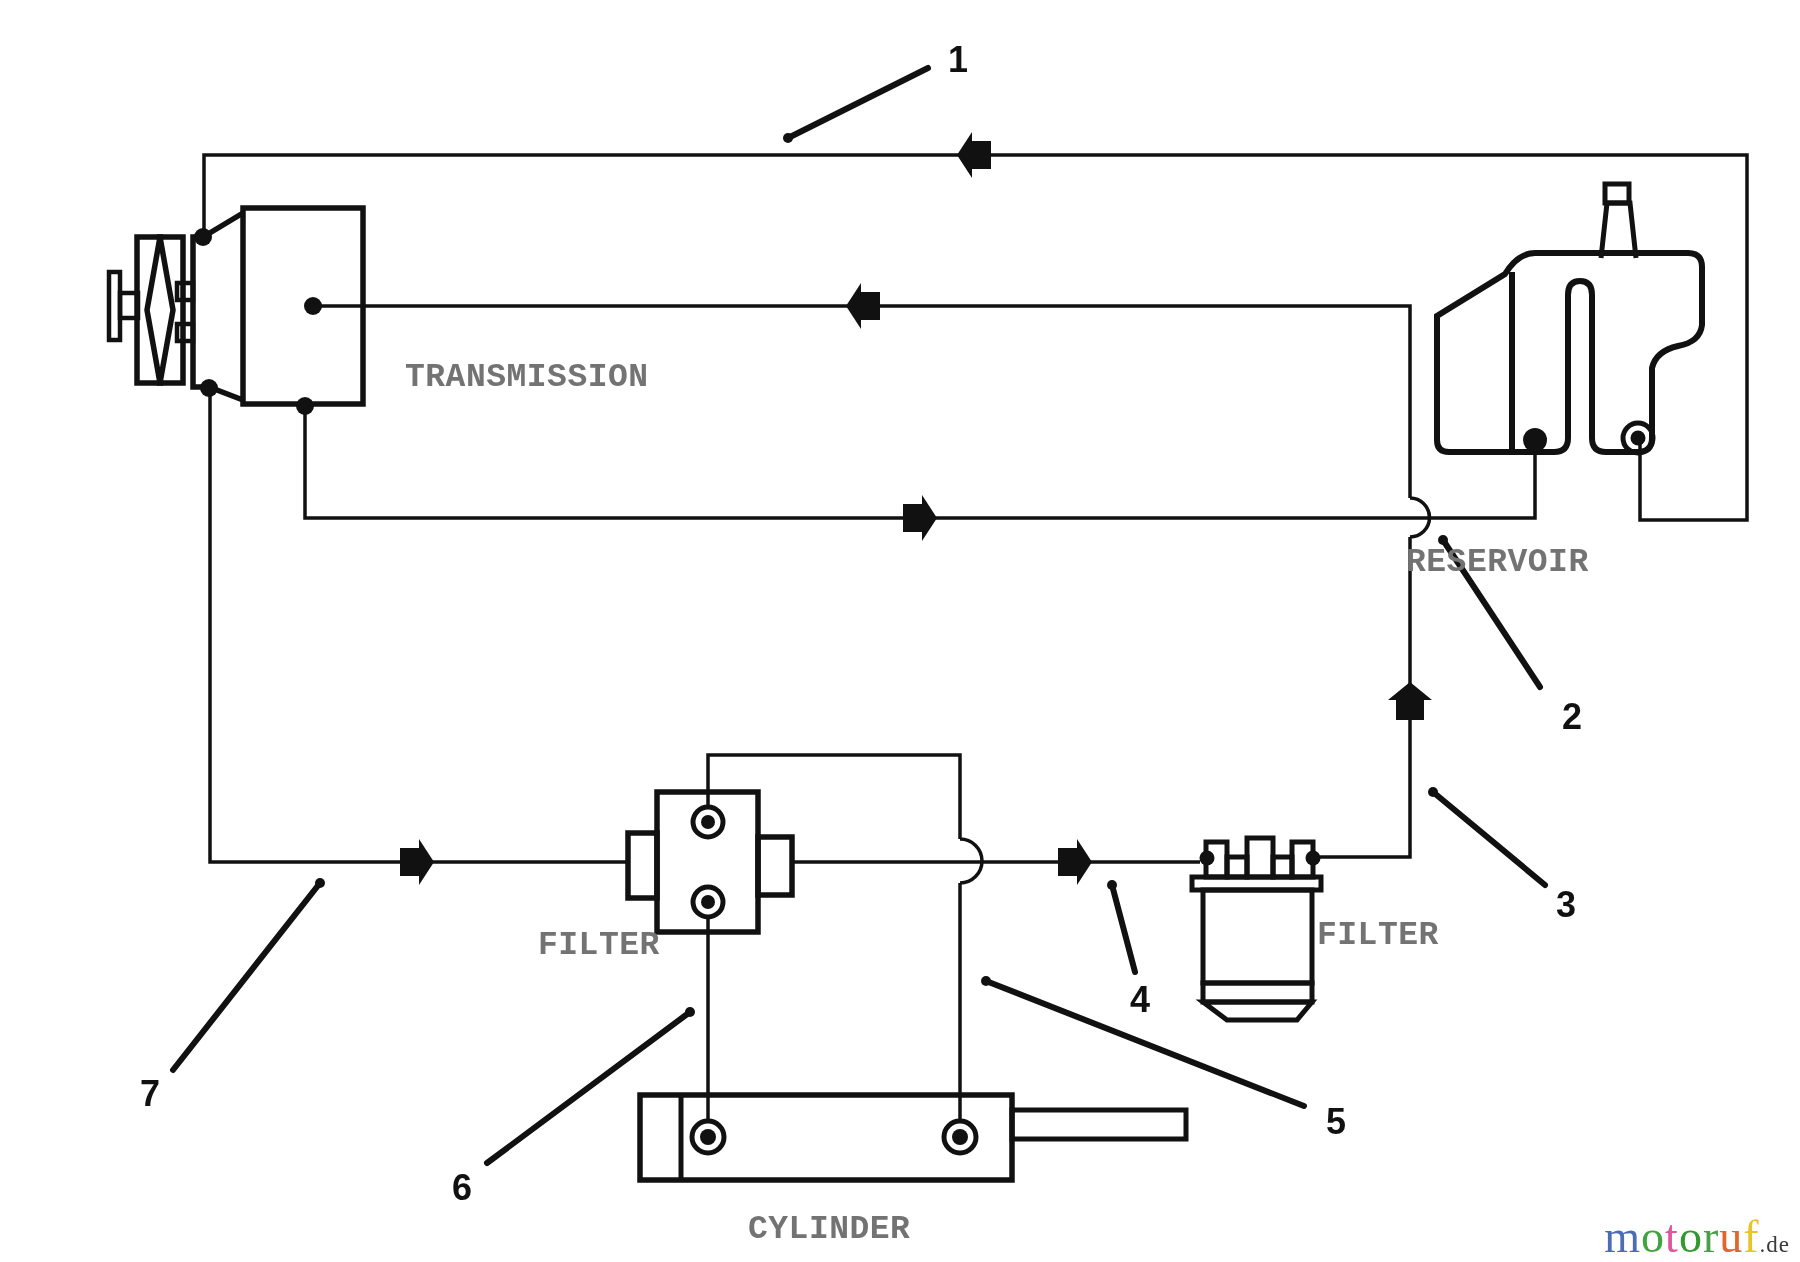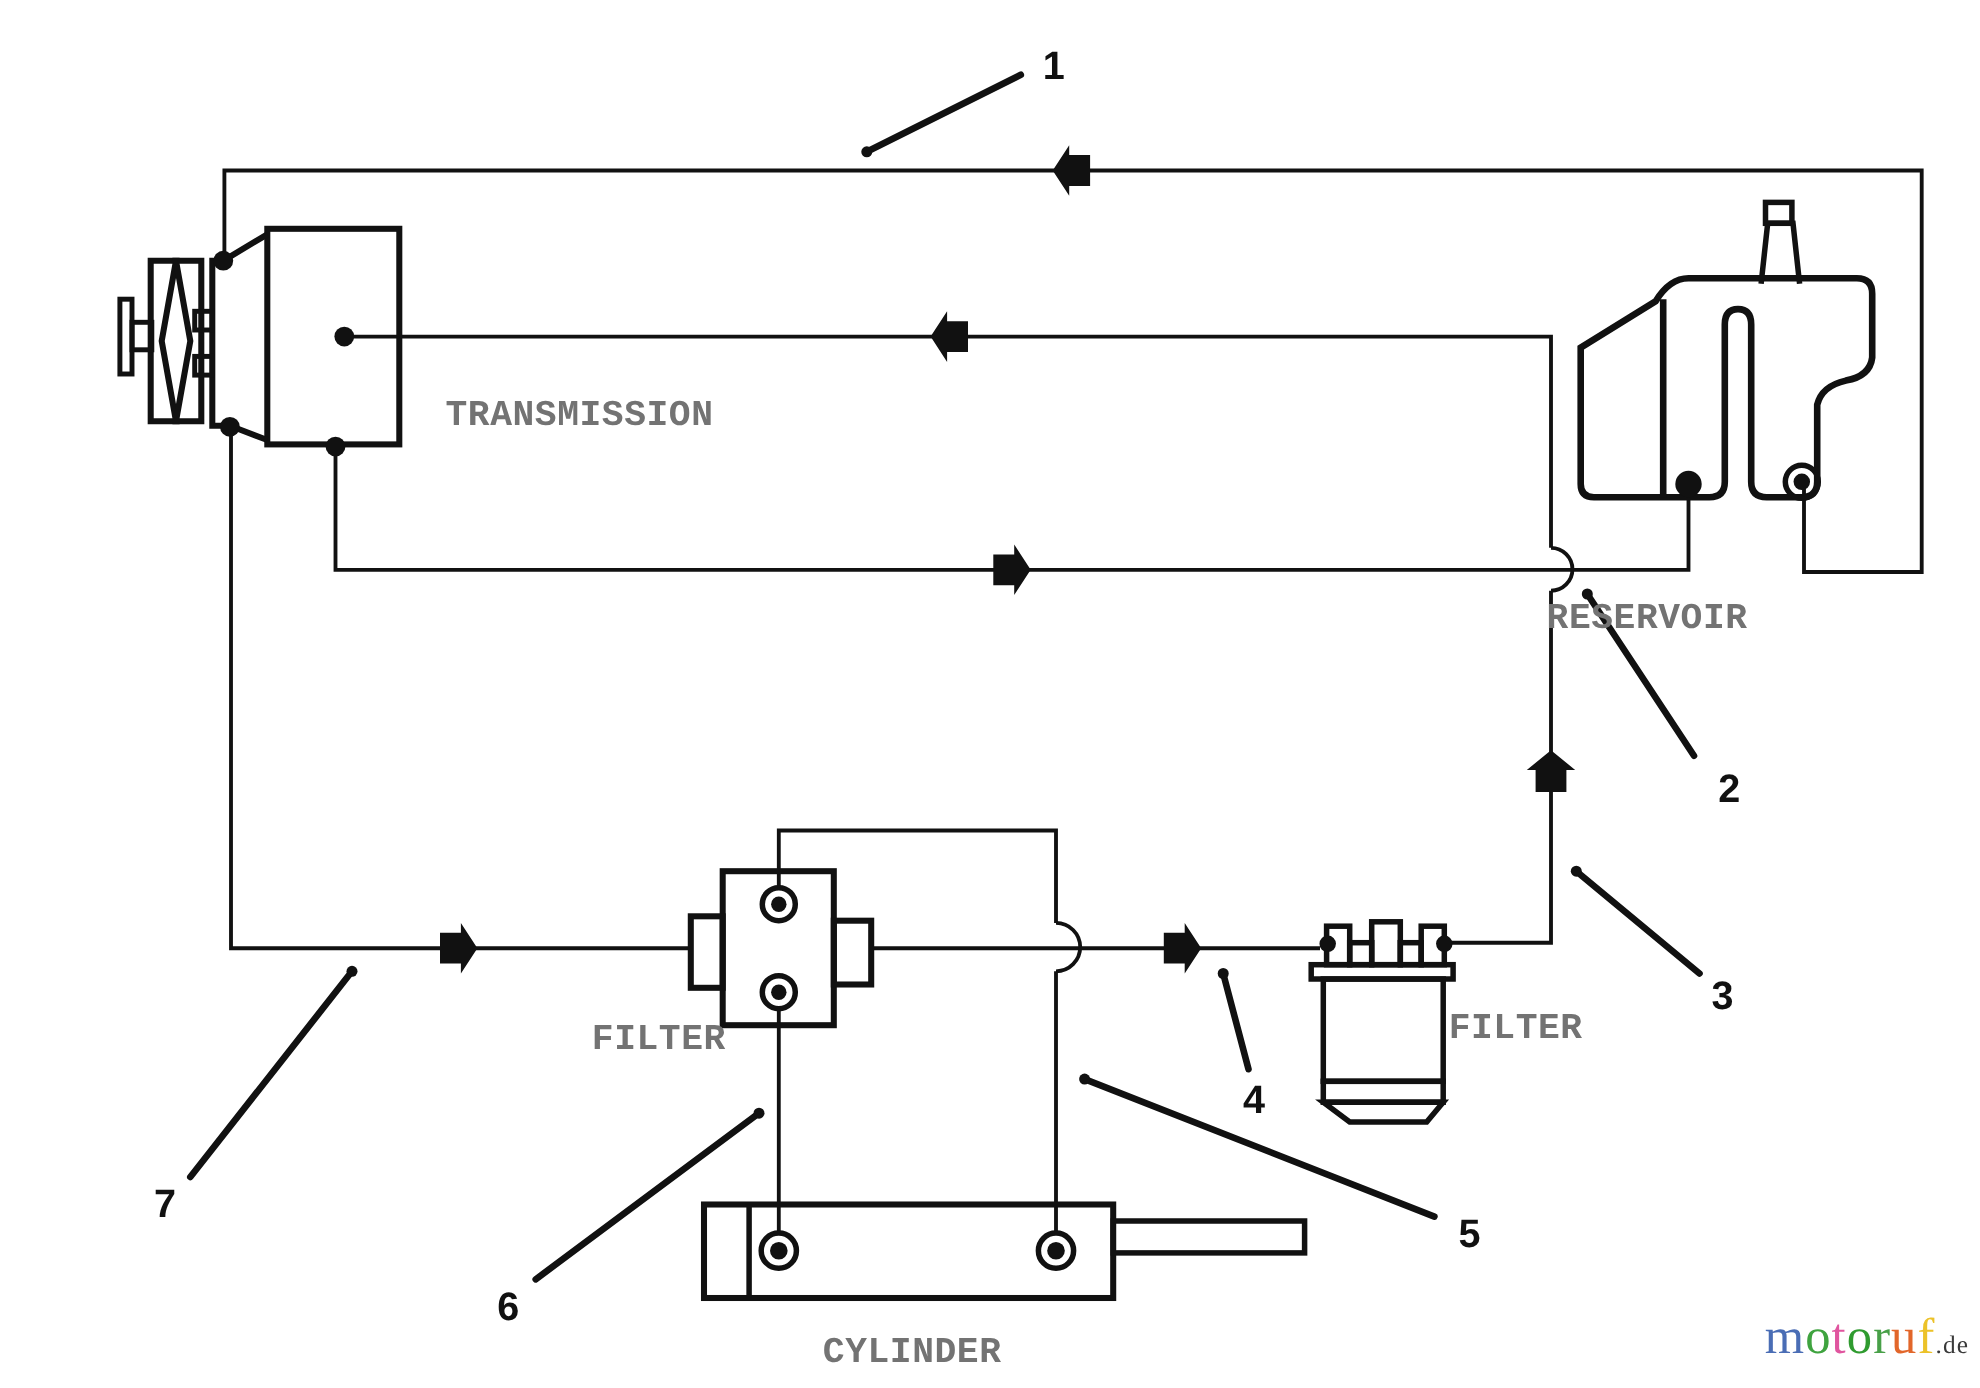--- a/index.html
+++ b/index.html
@@ -11,21 +11,21 @@
   .lbl{
     position:absolute;font-family:Liberation Mono, monospace;
     font-weight:bold;font-size:33px;line-height:1;color:#737373;
     letter-spacing:0.5px;white-space:nowrap;
   }
   .num{
     position:absolute;font-family:"Liberation Sans",sans-serif;
     font-weight:bold;font-size:36px;line-height:1;color:#111;white-space:nowrap;
   }
   .watermark{
-    position:absolute;right:10px;bottom:24px;
+    position:absolute;right:10px;bottom:2px;
     font-family:"Liberation Serif",serif;font-size:46px;line-height:1;
     letter-spacing:1px;white-space:nowrap;
   }
   .watermark .de{font-size:23px;color:#3a3a3a;}
   .wm-m{color:#4a6db5;}
   .wm-o1{color:#3fa33f;}
   .wm-t{color:#e0559f;}
   .wm-o2{color:#2f9b2f;}
   .wm-r{color:#48a048;}
   .wm-u{color:#e2662a;}

